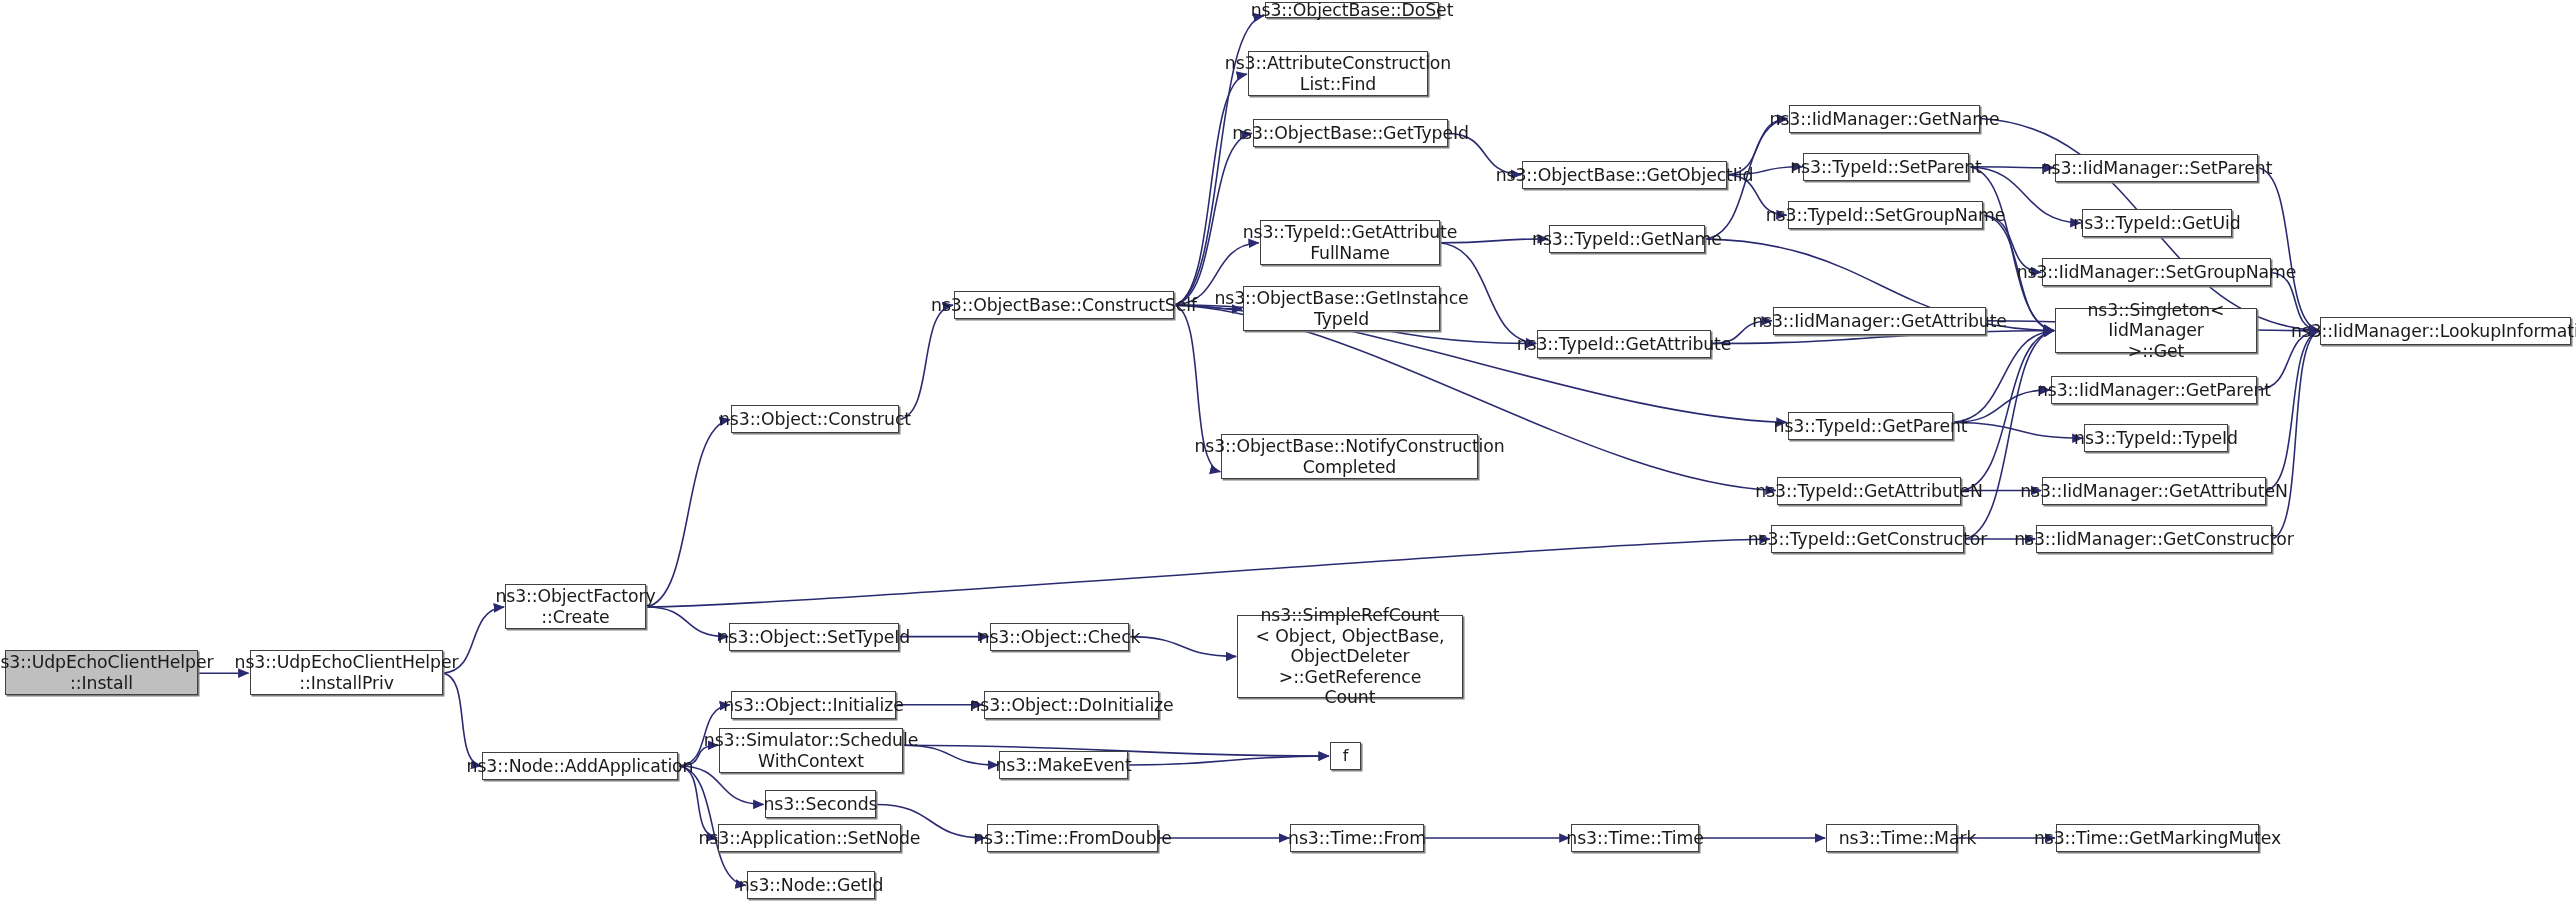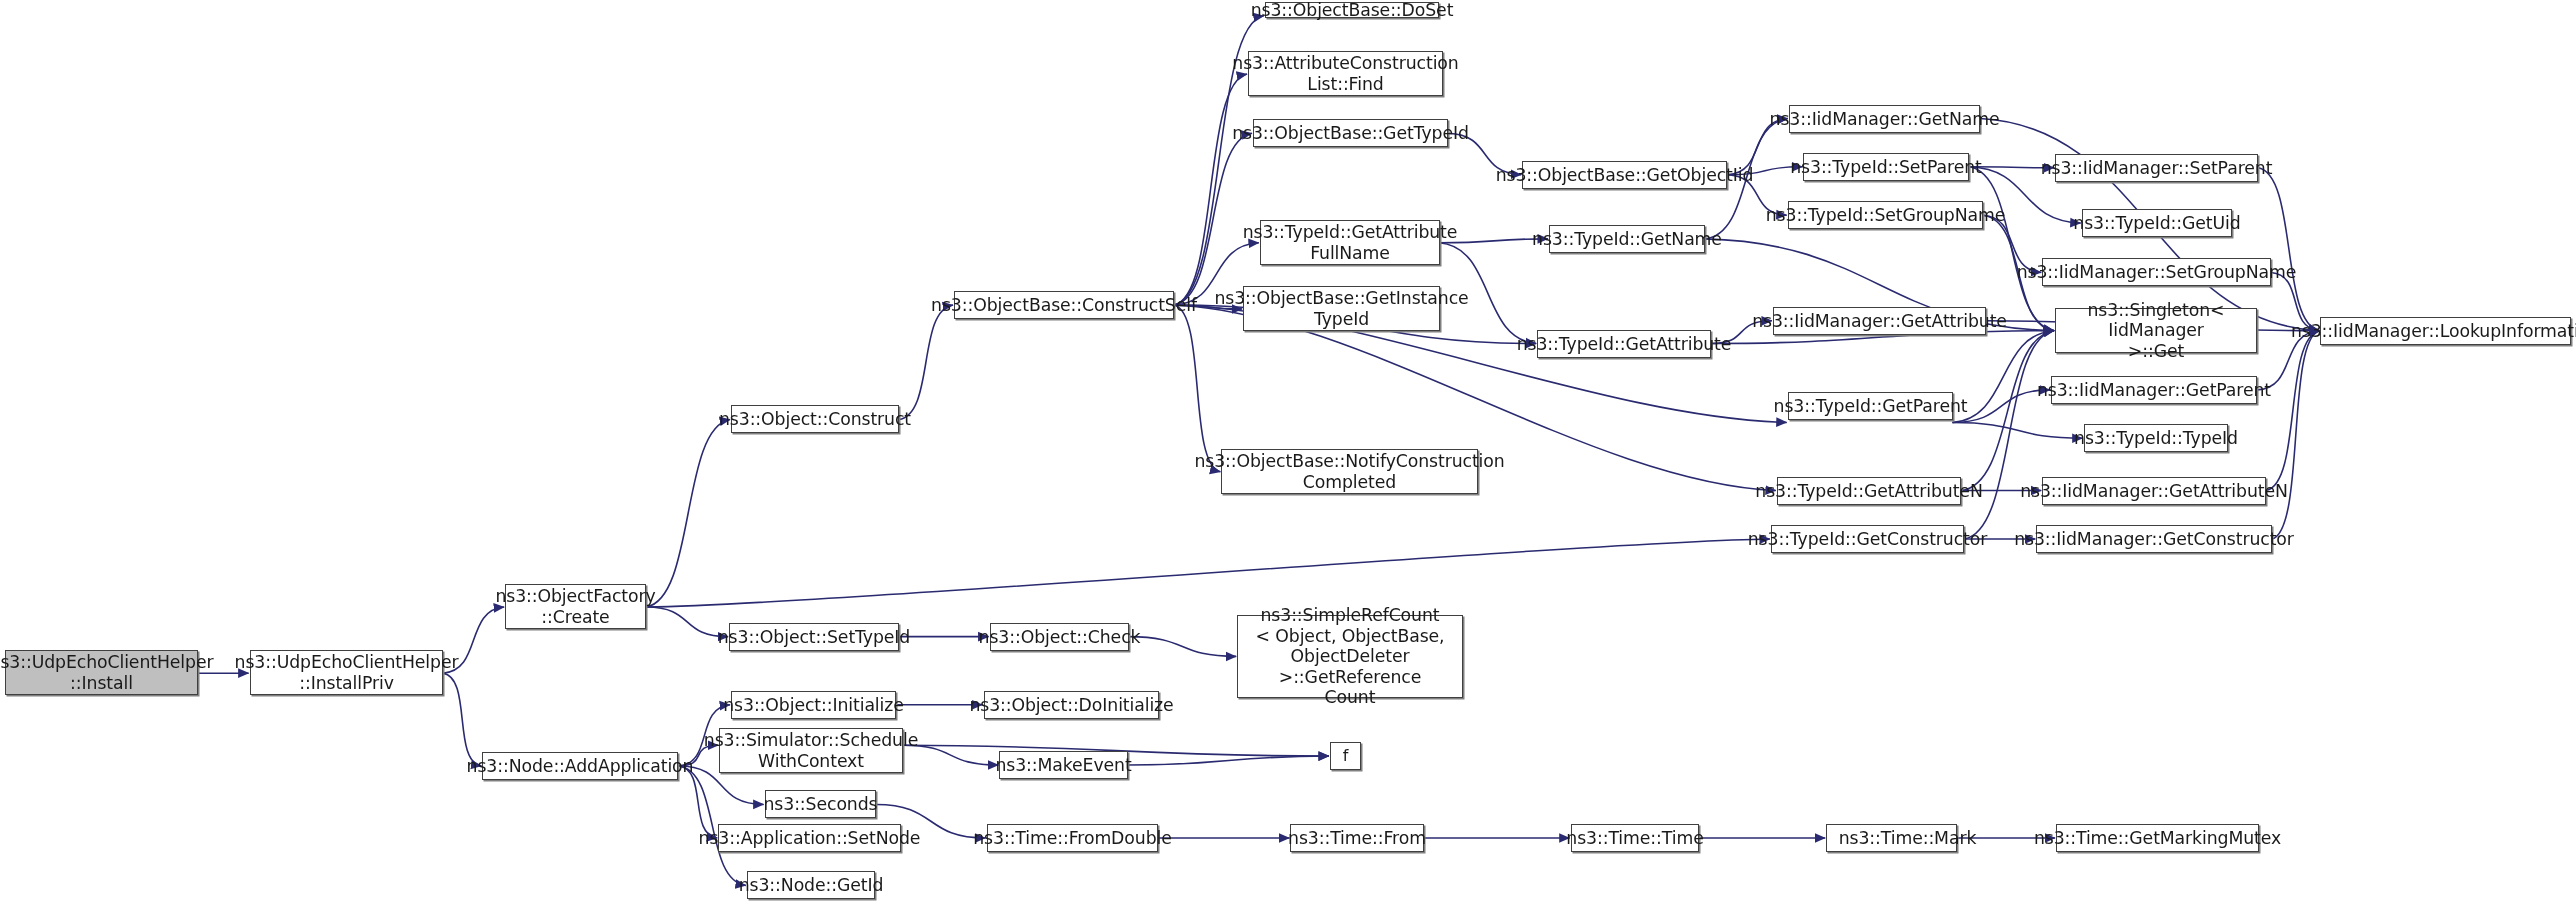--- a/index.html
+++ b/index.html
@@ -137,38 +137,38 @@
 WithContext</div>
       <div class="node" style="left: 765px; top: 790px; width: 111px; height: 28px;">ns3::Seconds</div>
       <div class="node" style="left: 718px; top: 824px; width: 183px; height: 28px;">ns3::Application::SetNode</div>
       <div class="node" style="left: 747px; top: 871px; width: 128px; height: 28px;">ns3::Node::GetId</div>
       <div class="node" style="left: 954px; top: 291px; width: 220px; height: 28px;">ns3::ObjectBase::ConstructSelf</div>
       <div class="node" style="left: 990px; top: 623px; width: 139px; height: 28px;">ns3::Object::Check</div>
       <div class="node" style="left: 984px; top: 691px; width: 175px; height: 28px;">ns3::Object::DoInitialize</div>
       <div class="node" style="left: 999px; top: 751px; width: 129px; height: 28px;">ns3::MakeEvent</div>
       <div class="node" style="left: 987px; top: 824px; width: 171px; height: 28px;">ns3::Time::FromDouble</div>
       <div class="node" style="left: 1265px; top: 2px; width: 174px; height: 16px;">ns3::ObjectBase::DoSet</div>
-      <div class="node multi" style="left: 1248px; top: 51px; width: 195px; height: 45px;">ns3::AttributeConstruction
+      <div class="node multi" style="left: 1248px; top: 51px; width: 180px; height: 45px;">ns3::AttributeConstruction
 List::Find</div>
       <div class="node" style="left: 1253px; top: 119px; width: 195px; height: 28px;">ns3::ObjectBase::GetTypeId</div>
       <div class="node multi" style="left: 1260px; top: 220px; width: 180px; height: 45px;">ns3::TypeId::GetAttribute
 FullName</div>
       <div class="node multi" style="left: 1243px; top: 286px; width: 197px; height: 45px;">ns3::ObjectBase::GetInstance
 TypeId</div>
-      <div class="node multi" style="left: 1221px; top: 449px; width: 257px; height: 45px;">ns3::ObjectBase::NotifyConstruction
+      <div class="node multi" style="left: 1221px; top: 434px; width: 257px; height: 45px;">ns3::ObjectBase::NotifyConstruction
 Completed</div>
       <div class="node multi" style="left: 1237px; top: 615px; width: 226px; height: 83px;">ns3::SimpleRefCount
 &lt; Object, ObjectBase,
  ObjectDeleter &gt;::GetReference
 Count</div>
       <div class="node tiny" style="left: 1330px; top: 742px; width: 31px; height: 28px;">f</div>
       <div class="node" style="left: 1522px; top: 161px; width: 205px; height: 28px;">ns3::ObjectBase::GetObjectIid</div>
       <div class="node" style="left: 1549px; top: 225px; width: 156px; height: 28px;">ns3::TypeId::GetName</div>
       <div class="node" style="left: 1537px; top: 330px; width: 174px; height: 28px;">ns3::TypeId::GetAttribute</div>
-      <div class="node" style="left: 1788px; top: 392px; width: 165px; height: 28px;">ns3::TypeId::GetParent</div>
+      <div class="node" style="left: 1788px; top: 412px; width: 165px; height: 28px;">ns3::TypeId::GetParent</div>
       <div class="node" style="left: 1777px; top: 477px; width: 184px; height: 28px;">ns3::TypeId::GetAttributeN</div>
       <div class="node" style="left: 1771px; top: 525px; width: 193px; height: 28px;">ns3::TypeId::GetConstructor</div>
       <div class="node" style="left: 1789px; top: 105px; width: 191px; height: 28px;">ns3::IidManager::GetName</div>
       <div class="node" style="left: 1803px; top: 153px; width: 166px; height: 28px;">ns3::TypeId::SetParent</div>
       <div class="node" style="left: 1788px; top: 201px; width: 195px; height: 28px;">ns3::TypeId::SetGroupName</div>
       <div class="node" style="left: 1773px; top: 307px; width: 213px; height: 28px;">ns3::IidManager::GetAttribute</div>
       <div class="node" style="left: 2055px; top: 154px; width: 203px; height: 28px;">ns3::IidManager::SetParent</div>
       <div class="node" style="left: 2082px; top: 209px; width: 150px; height: 28px;">ns3::TypeId::GetUid</div>
       <div class="node" style="left: 2042px; top: 258px; width: 229px; height: 28px;">ns3::IidManager::SetGroupName</div>
       <div class="node multi" style="left: 2055px; top: 308px; width: 202px; height: 45px;">ns3::Singleton&lt; IidManager

